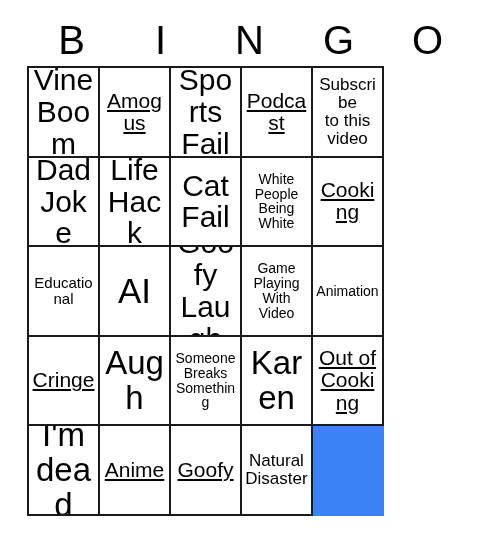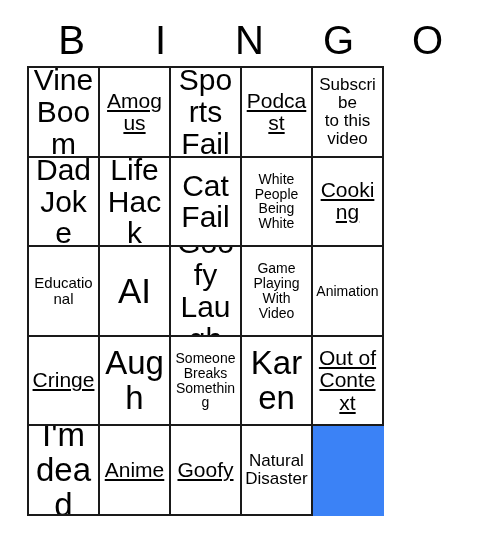--- a/index.html
+++ b/index.html
@@ -175,21 +175,21 @@
     <div class="cell">
         <span class="cell-text sz-xxs">Someone
 Breaks
 Something</span>
       </div>
     <div class="cell">
         <span class="cell-text sz-md">Karen</span>
       </div>
     <div class="cell">
         <span class="cell-text sz-sm">Out of
-Context</span>
+Cooking</span>
       </div>
 
     <div class="cell">
         <span class="cell-text sz-md">I'm
 dead</span>
       </div>
     <div class="cell">
         <span class="cell-text sz-sm">Anime</span>
       </div>
     <div class="cell">

